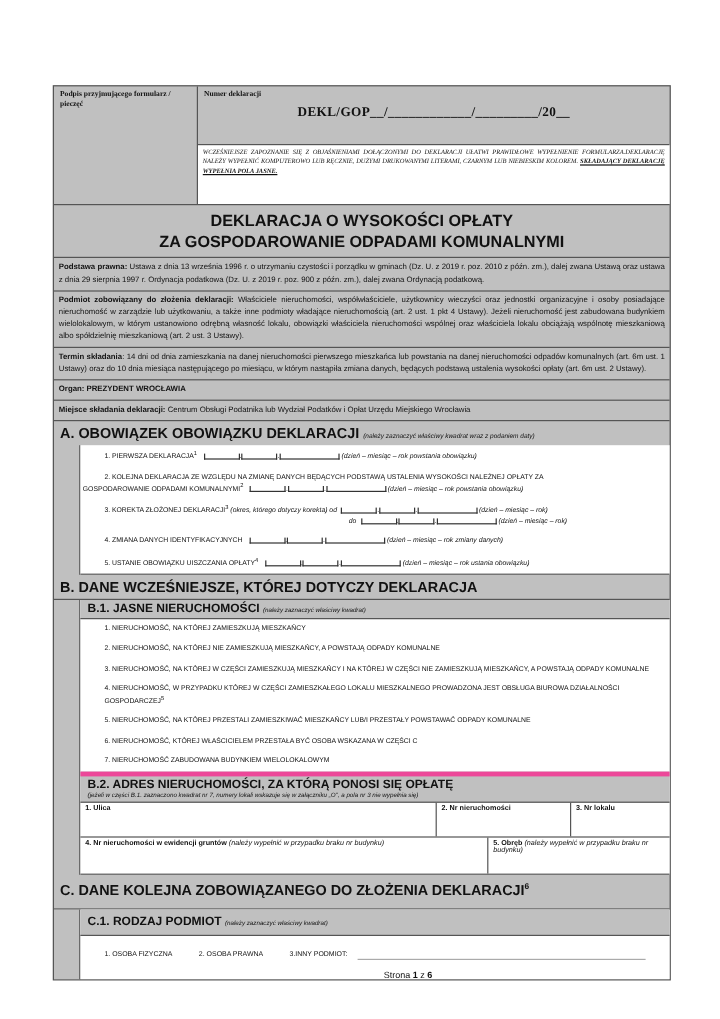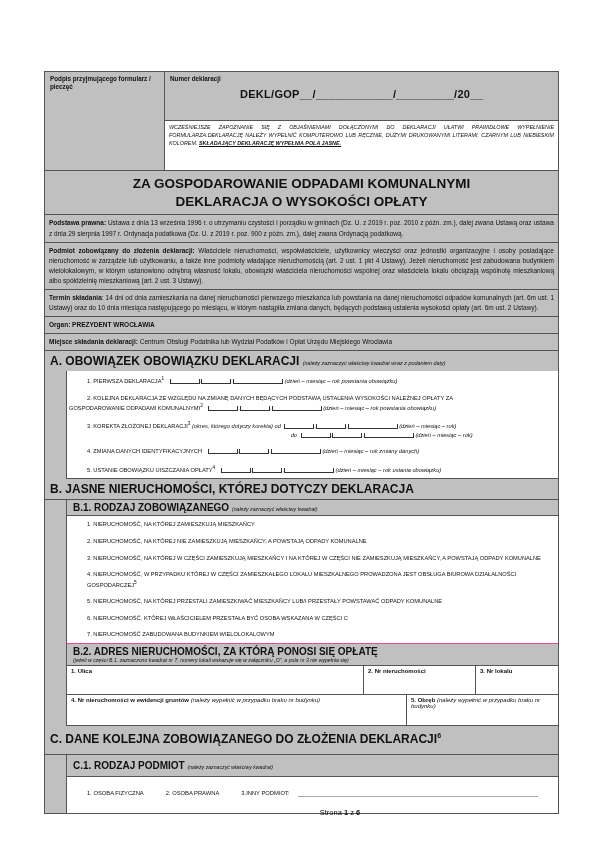--- a/index.html
+++ b/index.html
@@ -1,19 +1,19 @@
 <!DOCTYPE html>
 <html><head>
 <meta charset="utf-8">
 <style>
   * { box-sizing: border-box; margin: 0; padding: 0; }
   body { width: 600px; height: 849px; background: #fff; font-family: "Liberation Sans", sans-serif; color: #111; position: relative; overflow: hidden; }
   .form { position: absolute; left: 44px; top: 71px; width: 515px; border: 1px solid #555; background: #c0c0c0; }
   .row { border-top: 1px solid #555; }
-  .row:first-child { border-top: none; }
+  .row:first-child { border-top: none; font-family: Liberation Serif, serif; }
   .hdr { display: flex; height: 98px; }
   .hdr-left { width: 120px; border-right: 1px solid #555; padding: 3px 5px; font-size: 6.3px; font-weight: bold; line-height: 1.25; }
   .hdr-right { flex: 1; display: flex; flex-direction: column; }
   .num-area { height: 48px; padding: 3px 5px; }
   .num-label { font-size: 6.3px; font-weight: bold; }
   .num-value { font-size: 11px; font-weight: bold; text-align: center; margin-top: 6px; letter-spacing: 0.3px; }
   .notice { flex: 1; background: #fff; margin-left: 0; border-top: 1px solid #555; padding: 3px 4px; font-size: 5.4px; font-style: italic; line-height: 1.45; text-align: justify; }
   .notice b { text-decoration: underline; }
   .title { text-align: center; padding: 4px 0 3px; font-size: 13.5px; font-weight: bold; line-height: 1.35; }
   .info { padding: 3px 4px; font-size: 6.5px; line-height: 1.55; text-align: justify; }
@@ -48,22 +48,22 @@
     <div class="hdr-right">
       <div class="num-area">
         <div class="num-label">Numer deklaracji</div>
         <div class="num-value">DEKL/GOP__/____________/_________/20__</div>
       </div>
       <div class="notice"><span>WCZEŚNIEJSZE ZAPOZNANIE SIĘ Z OBJAŚNIENIAMI DOŁĄCZONYMI DO DEKLARACJI UŁATWI PRAWIDŁOWE WYPEŁNIENIE FORMULARZA.DEKLARACJĘ NALEŻY WYPEŁNIĆ KOMPUTEROWO LUB RĘCZNIE, DUŻYMI DRUKOWANYMI LITERAMI, CZARNYM LUB NIEBIESKIM KOLOREM. </span><b>SKŁADAJĄCY DEKLARACJĘ WYPEŁNIA POLA JASNE.</b></div>
     </div>
   </div>
 
   <div class="row title">
+    <div>DEKLARACJA O WYSOKOŚCI OPŁATY</div>
     <div>ZA GOSPODAROWANIE ODPADAMI KOMUNALNYMI</div>
-    <div>DEKLARACJA O WYSOKOŚCI OPŁATY</div>
   </div>
 
   <div class="row info"><b>Podstawa prawna:</b><span> Ustawa z dnia 13 września 1996 r. o utrzymaniu czystości i porządku w gminach (Dz. U. z 2019 r. poz. 2010 z późn. zm.), dalej zwana Ustawą oraz ustawa z dnia 29 sierpnia 1997 r. Ordynacja podatkowa (Dz. U. z 2019 r. poz. 900 z późn. zm.), dalej zwana Ordynacją podatkową.</span></div>
   <div class="row info"><b>Podmiot zobowiązany do złożenia deklaracji:</b><span> Właściciele nieruchomości, współwłaściciele, użytkownicy wieczyści oraz jednostki organizacyjne i osoby posiadające nieruchomość w zarządzie lub użytkowaniu, a także inne podmioty władające nieruchomością (art. 2 ust. 1 pkt 4 Ustawy). Jeżeli nieruchomość jest zabudowana budynkiem wielolokalowym, w którym ustanowiono odrębną własność lokalu, obowiązki właściciela nieruchomości wspólnej oraz właściciela lokalu obciążają wspólnotę mieszkaniową albo spółdzielnię mieszkaniową (art. 2 ust. 3 Ustawy).</span></div>
   <div class="row info"><b>Termin składania</b><span>: 14 dni od dnia zamieszkania na danej nieruchomości pierwszego mieszkańca lub powstania na danej nieruchomości odpadów komunalnych (art. 6m ust. 1 Ustawy) oraz do 10 dnia miesiąca następującego po miesiącu, w którym nastąpiła zmiana danych, będących podstawą ustalenia wysokości opłaty (art. 6m ust. 2 Ustawy).</span></div>
   <div class="row info"><b>Organ: PREZYDENT WROCŁAWIA</b></div>
   <div class="row info"><b>Miejsce składania deklaracji:</b><span> Centrum Obsługi Podatnika lub Wydział Podatków i Opłat Urzędu Miejskiego Wrocławia</span></div>
 
   <div class="row sec-hdr"><span>A. OBOWIĄZEK OBOWIĄZKU DEKLARACJI</span> <span class="note">(należy zaznaczyć właściwy kwadrat wraz z podaniem daty)</span></div>
   <div class="indent">
@@ -95,33 +95,33 @@
         <i>(dzień – miesiąc – rok zmiany danych)</i>
       </div>
       <div class="item">
         <span>5.  USTANIE OBOWIĄZKU UISZCZANIA OPŁATY</span><sup>4</sup>
         <span class="date-box" style="width:30px;margin-left:4px"></span>.<span class="date-box" style="width:30px"></span>.<span class="date-box" style="width:50px"></span>
         <i>(dzień – miesiąc – rok ustania obowiązku)</i>
       </div>
     </div>
   </div>
 
-  <div class="sec-hdr">B. JASNE NIERUCHOMOŚCI, KTÓREJ DOTYCZY DEKLARACJA</div>
+  <div class="sec-hdr">B. DANE WCZEŚNIEJSZE, KTÓREJ DOTYCZY DEKLARACJA</div>
   <div class="indent" style="border-top:1px solid #555;">
     <div class="gutter"></div>
     <div class="content">
-      <div class="sub-hdr"><span>B.1.  RODZAJ ZOBOWIĄZANEGO</span> <span class="note">(należy zaznaczyć właściwy kwadrat)</span></div>
+      <div class="sub-hdr"><span>B.1.  JASNE NIERUCHOMOŚCI</span> <span class="note">(należy zaznaczyć właściwy kwadrat)</span></div>
       <div class="item">1. NIERUCHOMOŚĆ, NA KTÓREJ ZAMIESZKUJĄ MIESZKAŃCY</div>
       <div class="item">2. NIERUCHOMOŚĆ, NA KTÓREJ NIE ZAMIESZKUJĄ MIESZKAŃCY, A POWSTAJĄ ODPADY KOMUNALNE</div>
       <div class="item">3. NIERUCHOMOŚĆ, NA KTÓREJ W CZĘŚCI ZAMIESZKUJĄ MIESZKAŃCY I NA KTÓREJ W CZĘŚCI NIE ZAMIESZKUJĄ MIESZKAŃCY, A POWSTAJĄ ODPADY KOMUNALNE</div>
       <div class="item"><span>4. NIERUCHOMOŚĆ, W PRZYPADKU KTÓREJ W CZĘŚCI ZAMIESZKAŁEGO LOKALU MIESZKALNEGO PROWADZONA JEST OBSŁUGA BIUROWA DZIAŁALNOŚCI GOSPODARCZEJ</span><sup>5</sup></div>
       <div class="item">5. NIERUCHOMOŚĆ, NA KTÓREJ PRZESTALI ZAMIESZKIWAĆ MIESZKAŃCY LUB/I PRZESTAŁY POWSTAWAĆ ODPADY KOMUNALNE</div>
       <div class="item">6. NIERUCHOMOŚĆ, KTÓREJ WŁAŚCICIELEM PRZESTAŁA BYĆ OSOBA WSKAZANA W CZĘŚCI C</div>
       <div class="item">7. NIERUCHOMOŚĆ ZABUDOWANA BUDYNKIEM WIELOLOKALOWYM</div>
-      <div class="sub-hdr" style="border-top:1px solid #ec4899;"><span>B.2. ADRES NIERUCHOMOŚCI, ZA KTÓRĄ PONOSI SIĘ OPŁATĘ</span><span class="sub2">(jeżeli w części B.1. zaznaczono kwadrat nr 7, numery lokali wskazuje się w załączniku „O”, a pola nr 3 nie wypełnia się)</span></div>
+      <div class="sub-hdr" style="border-top:4px solid #ec4899;"><span>B.2. ADRES NIERUCHOMOŚCI, ZA KTÓRĄ PONOSI SIĘ OPŁATĘ</span><span class="sub2">(jeżeli w części B.1. zaznaczono kwadrat nr 7, numery lokali wskazuje się w załączniku „O”, a pola nr 3 nie wypełnia się)</span></div>
       <div class="addr-row">
         <div class="cell" style="width:297px">1. Ulica</div>
         <div class="cell" style="width:112px">2. Nr nieruchomości</div>
         <div class="cell" style="flex:1">3. Nr lokalu</div>
       </div>
       <div class="addr-row" style="border-bottom:1px solid #555;">
         <div class="cell" style="width:340px;min-height:30px"><span>4. Nr nieruchomości w ewidencji gruntów</span> <i>(należy wypełnić w przypadku braku nr budynku)</i></div>
         <div class="cell" style="flex:1"><span>5. Obręb</span> <i>(należy wypełnić w przypadku braku nr budynku)</i></div>
       </div>
     </div>

